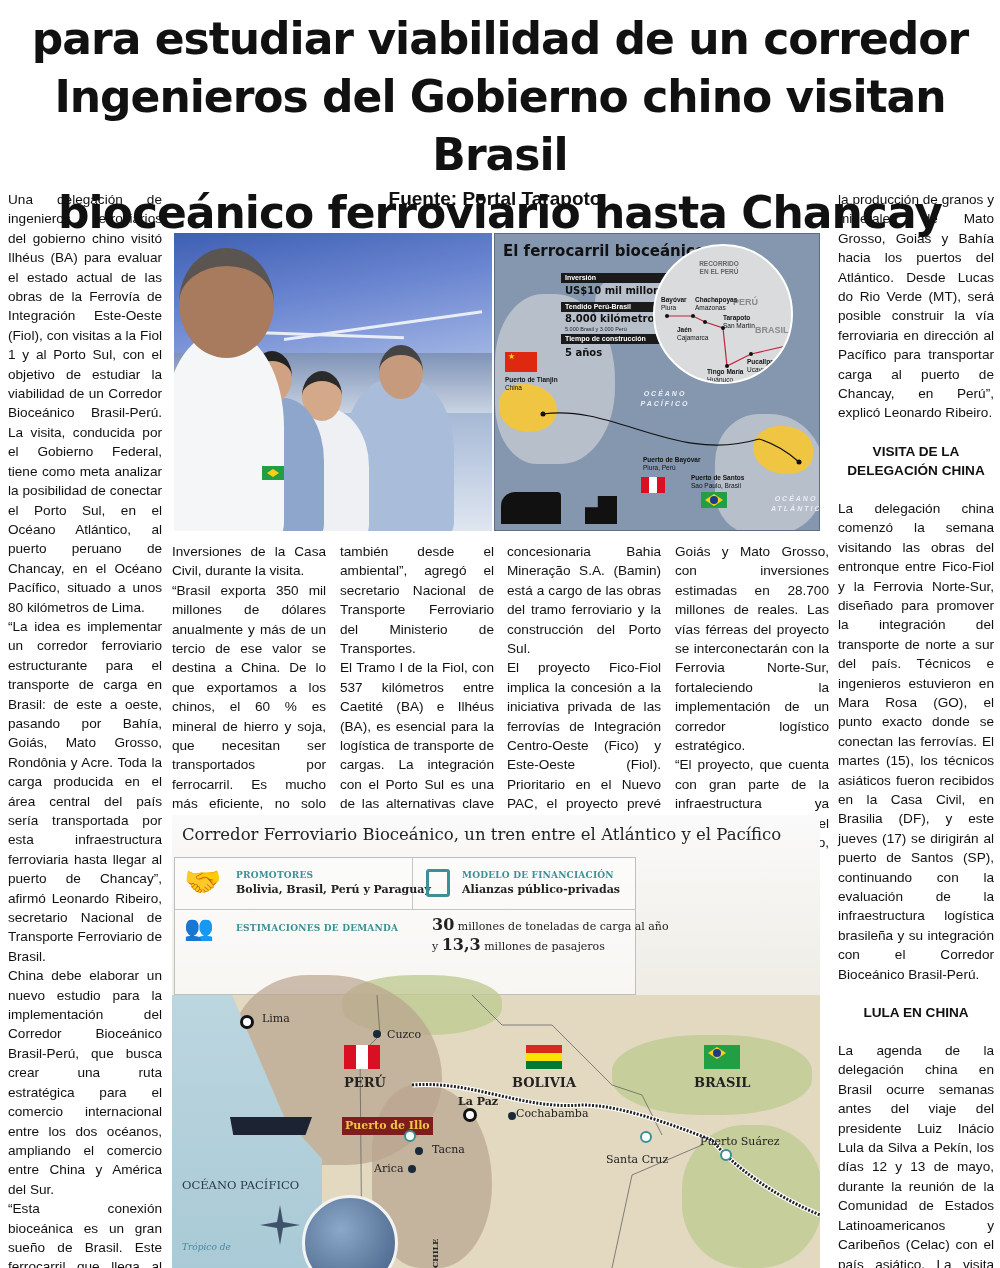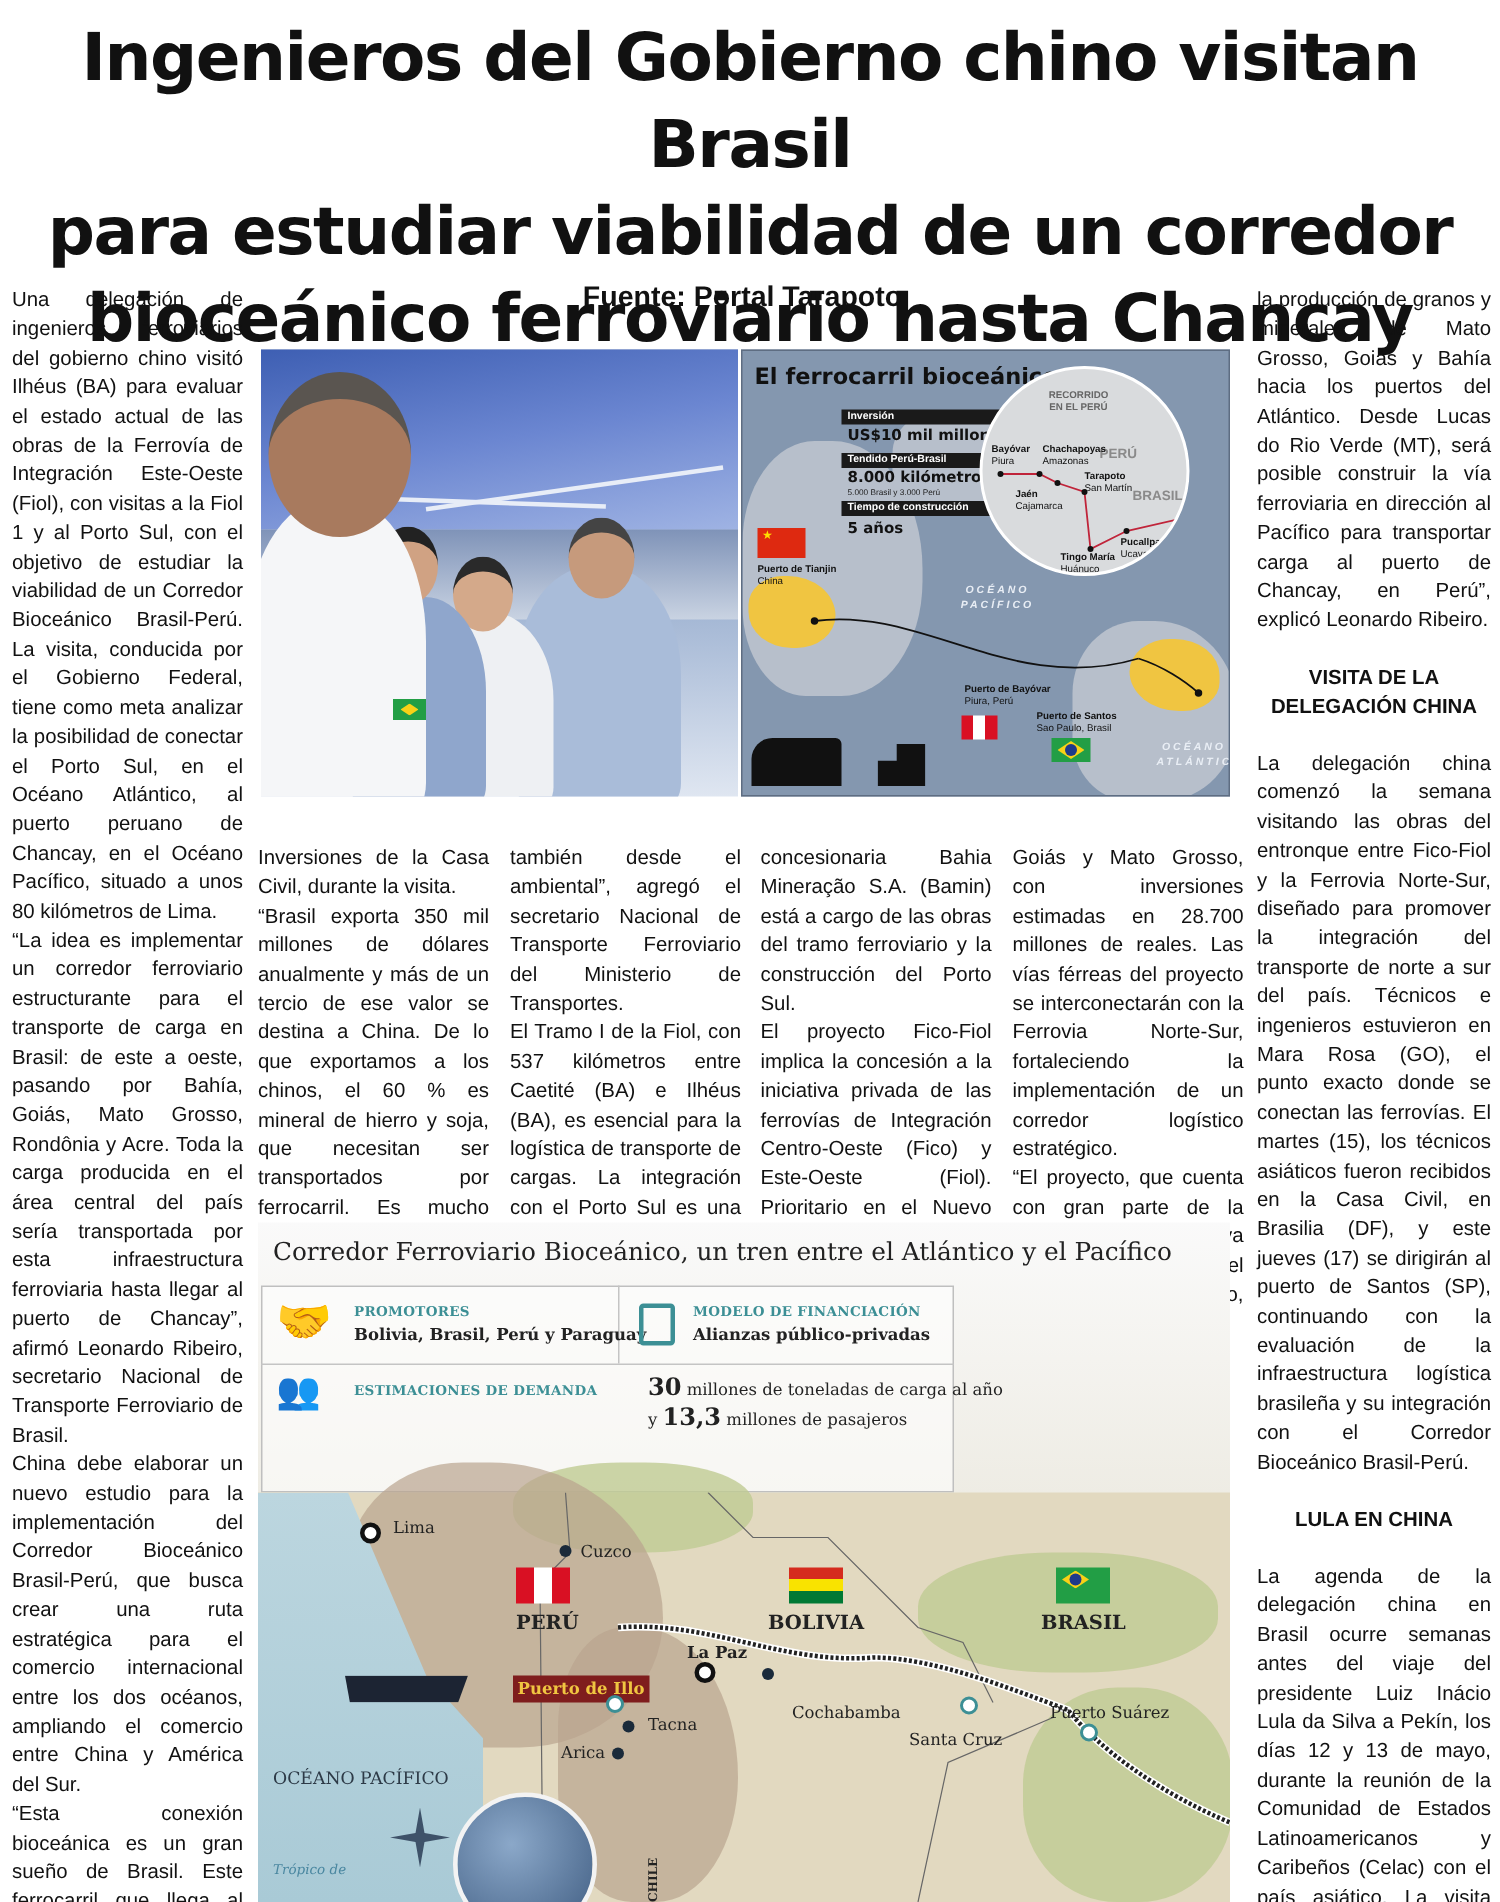--- a/index.html
+++ b/index.html
@@ -17,21 +17,21 @@
   }
 
   .col {
     position: absolute; font-family: "Liberation Sans Narrow", "Liberation Sans", sans-serif;
     font-size: 13.6px; line-height: 19.4px; text-align: justify; color: #111;
     hyphens: manual;
   }
   .col p { margin: 0; }
   .col-left { left: 8px; top: 190px; width: 154px; }
   .col-right { left: 838px; top: 190px; width: 156px; }
-  .mid-col { top: 542px; width: 154px; margin-top: 20px; }
+  .mid-col { top: 542px; width: 154px; }
   .mid1 { left: 172px; }
   .mid2 { left: 340px; }
   .mid3 { left: 507px; }
   .mid4 { left: 675px; }
 
   .subhead { text-align: center; font-weight: bold; font-size: 13.6px; line-height: 19px; margin: 19px 0; }
 
   
   .photo {
     position: absolute; left: 174px; top: 233px; width: 318px; height: 298px; overflow: hidden;
@@ -95,22 +95,22 @@
   .ocean2-label { position: absolute; font-family: "DejaVu Serif", serif; font-size: 11.5px; color: #2d3a47; white-space: nowrap; }
   .tropic { position: absolute; font-family: "DejaVu Serif", serif; font-size: 9px; color: #4a87a0; font-style: italic; }
   .globe { position: absolute; width: 96px; height: 96px; border-radius: 50%; background: radial-gradient(circle at 40% 35%, #8ba8c9, #3e5b80); border: 3px solid #f3f3f3; }
   .chile { position: absolute; font-family: "DejaVu Serif", serif; font-size: 8px; font-weight: bold; color: #222; transform: rotate(-90deg); transform-origin: left top; }
   .ship { position: absolute; }
 </style>
 </head>
 <body>
 
 <h1 class="headline">
+  <div>para estudiar viabilidad de un corredor</div>
   <div>Ingenieros del Gobierno chino visitan Brasil</div>
-  <div>para estudiar viabilidad de un corredor</div>
   <div>bioceánico ferroviario hasta Chancay</div>
 </h1>
 
 <div class="source">Fuente: Portal Tarapoto</div>
 
 <div class="col col-left">
   <p>Una delegación de ingenieros ferroviarios del gobierno chino visitó Ilhéus (BA) para evaluar el estado actual de las obras de la Ferrovía de Integración Este-Oeste (Fiol), con visitas a la Fiol 1 y al Porto Sul, con el objetivo de estudiar la viabilidad de un Corredor Bioceánico Brasil-Perú. La visita, conducida por el Gobierno Federal, tiene como meta analizar la posibilidad de conectar el Porto Sul, en el Océano Atlántico, al puerto peruano de Chancay, en el Océano Pacífico, situado a unos 80 kilómetros de Lima.</p>
   <p>“La idea es implementar un corredor ferroviario estructurante para el transporte de carga en Brasil: de este a oeste, pasando por Bahía, Goiás, Mato Grosso, Rondônia y Acre. Toda la carga producida en el área central del país sería transportada por esta infraestructura ferroviaria hasta llegar al puerto de Chancay”, afirmó Leonardo Ribeiro, secretario Nacional de Transporte Ferroviario de Brasil.</p>
   <p>China debe elaborar un nuevo estudio para la implementación del Corredor Bioceánico Brasil-Perú, que busca crear una ruta estratégica para el comercio internacional entre los dos océanos, ampliando el comercio entre China y América del Sur.</p>
   <p>“Esta conexión bioceánica es un gran sueño de Brasil. Este ferrocarril que llega al Pacífico reducirá el tiempo en unos 10 días para los barcos que parten de la costa brasileña hacia Asia para entregar productos brasileños”, explicó Marcus Cavalcanti, secretario Especial del Programa de Asociaciones de</p>
@@ -261,21 +261,21 @@
     <div class="flag-pe" style="left:172px;top:50px;width:36px;height:24px;"></div>
     <div class="country" style="left:172px;top:80px;">PERÚ</div>
     <div class="flag-bo" style="left:354px;top:50px;"></div>
     <div class="country" style="left:340px;top:80px;">BOLIVIA</div>
     <div class="flag-br" style="left:532px;top:50px;width:36px;height:24px;"></div>
     <div class="country" style="left:522px;top:80px;">BRASIL</div>
 
     <div class="city" style="left:286px;top:100px;font-weight:bold;">La Paz</div>
     <div class="ring" style="left:291px;top:113px;"></div>
     <div class="dot" style="left:336px;top:117px;"></div>
-    <div class="city" style="left:356px;top:112px;margin-top:28px;">Cochabamba</div>
+    <div class="city" style="left:344px;top:112px;">Cochabamba</div>
 
     <div class="ship" style="left:58px;top:122px;width:82px;height:18px;background:#1c2433;clip-path:polygon(0 0,100% 0,92% 100%,4% 100%);"></div>
     <div class="port-box" style="left:170px;top:122px;">Puerto de Illo</div>
     <div class="ring-teal" style="left:232px;top:135px;"></div>
     <div class="dot" style="left:243px;top:152px;"></div>
     <div class="city" style="left:260px;top:148px;">Tacna</div>
     <div class="dot" style="left:236px;top:170px;"></div>
     <div class="city" style="left:202px;top:167px;text-align:center;">Arica</div>
 
     <div class="ring-teal" style="left:468px;top:136px;"></div>

